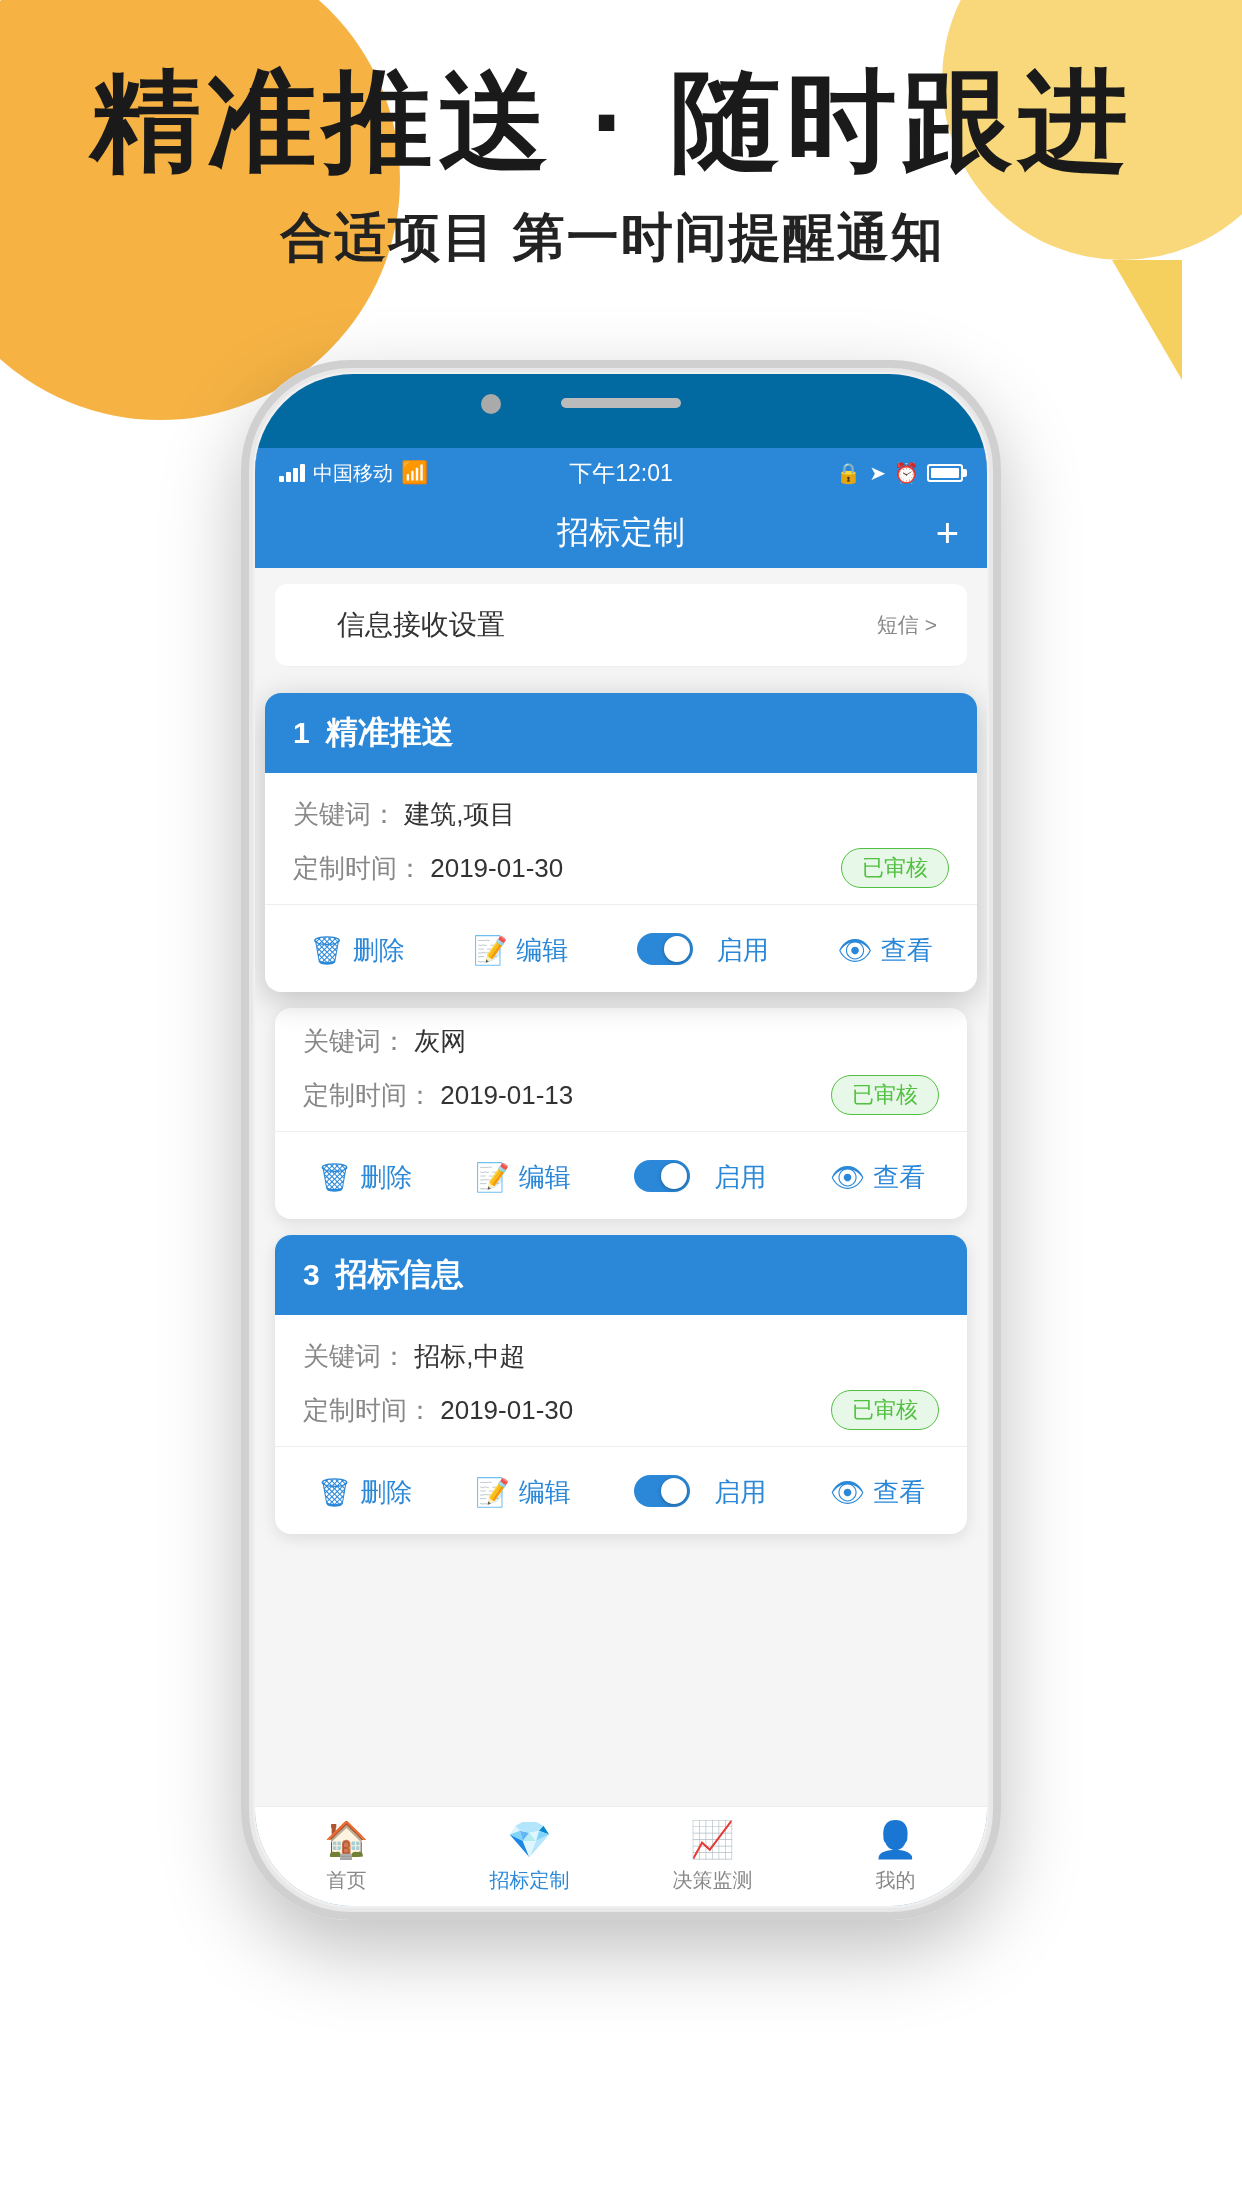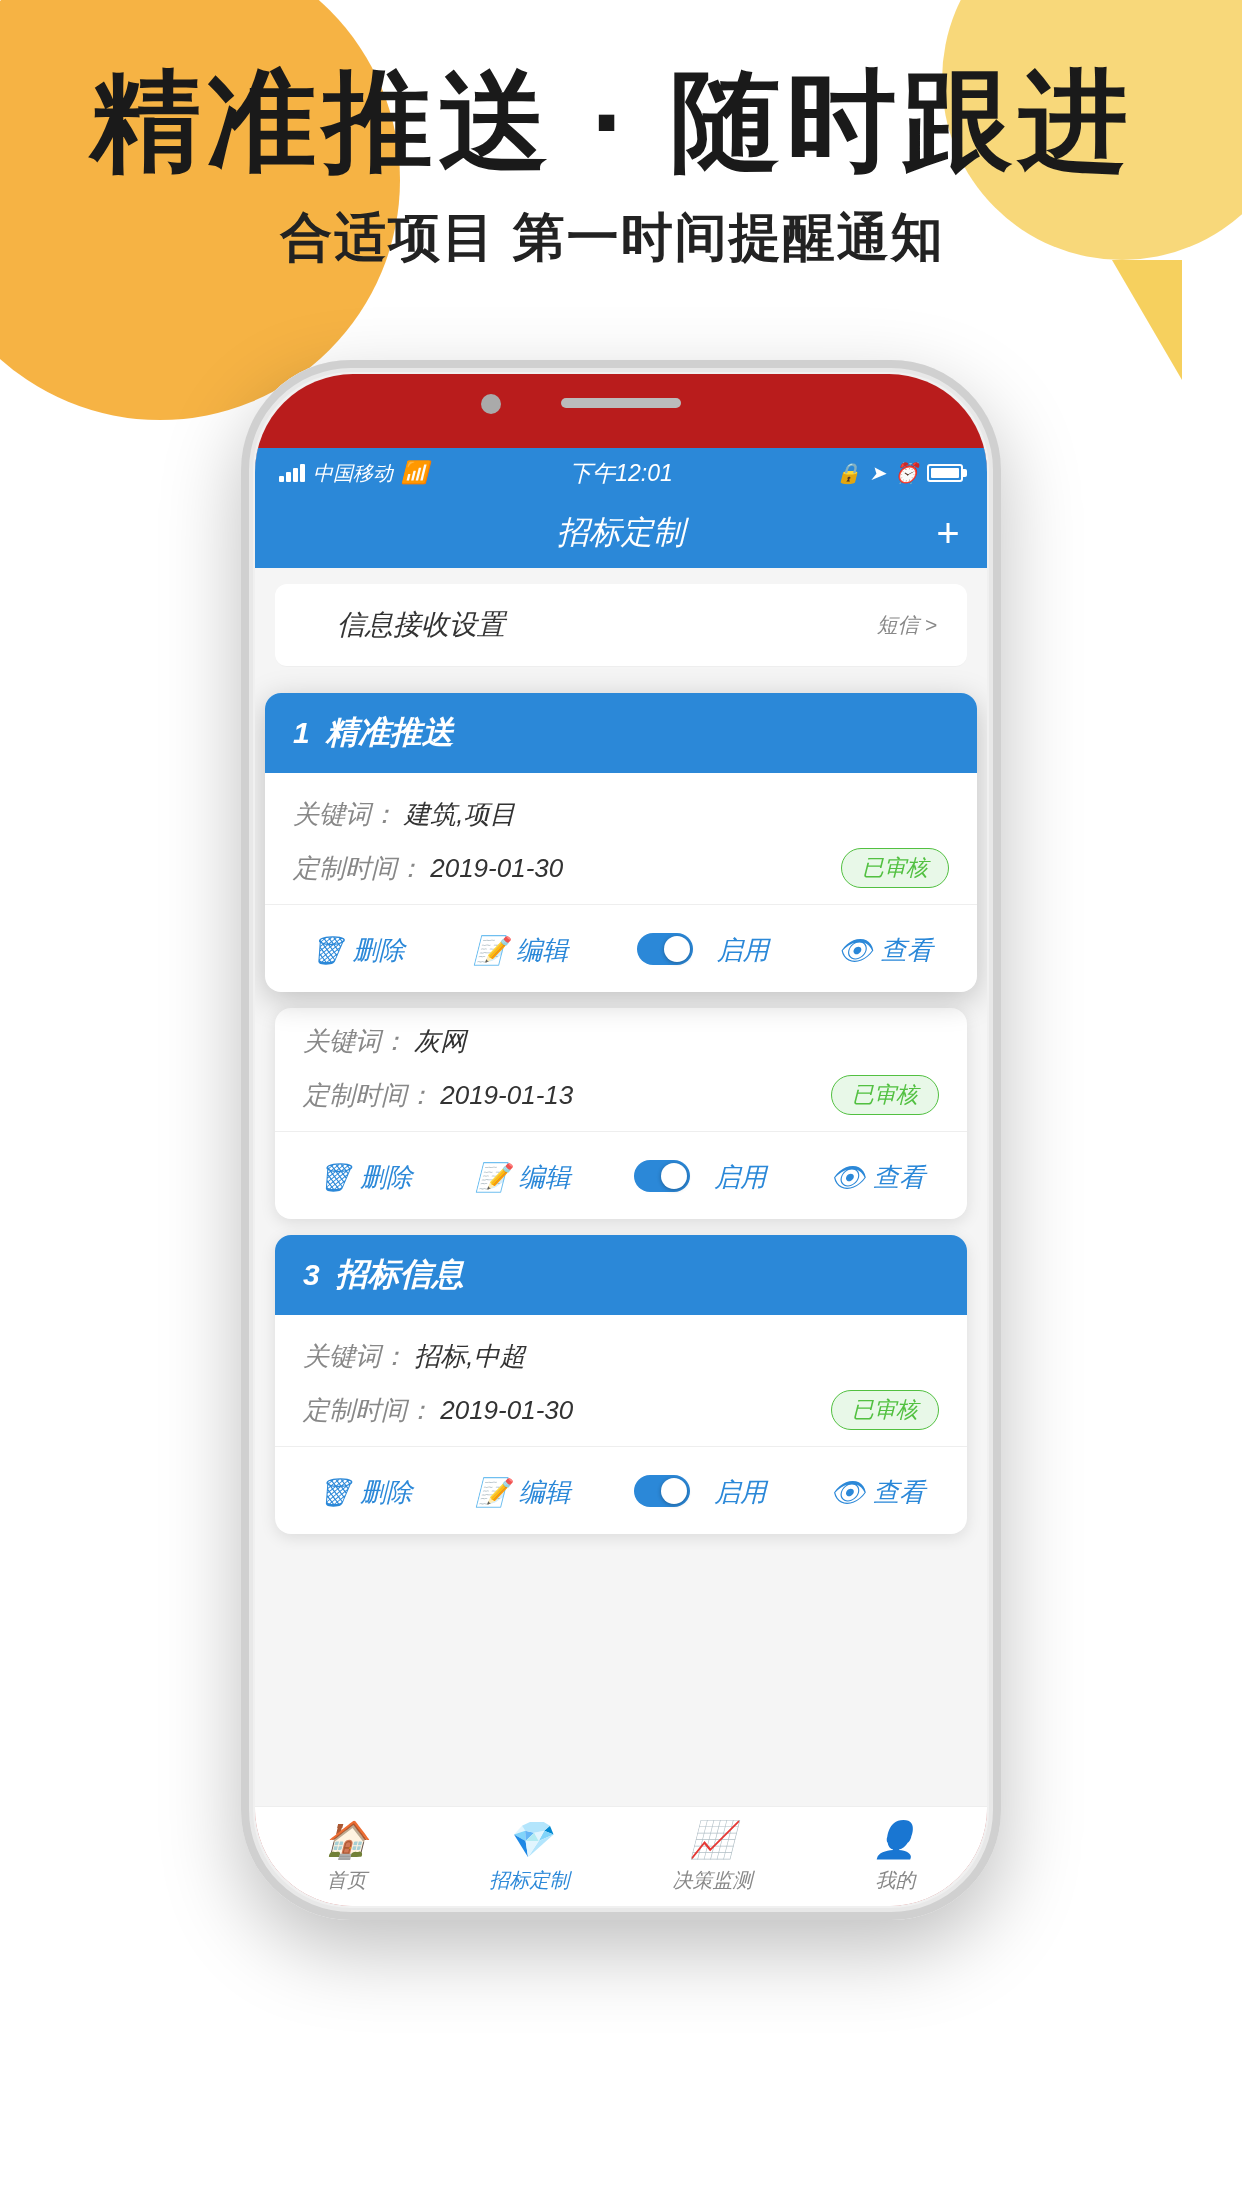--- a/index.html
+++ b/index.html
@@ -89,24 +89,23 @@
       height: 1560px;
       background: #f0f0f0;
       border-radius: 110px;
       box-shadow: 0 30px 80px rgba(0,0,0,0.25), inset 0 0 0 8px #d0d0d0, inset 0 0 0 12px #e8e8e8;
       position: relative;
       overflow: hidden;
     }
     .phone-inner {
       position: absolute;
       top: 14px; left: 14px; right: 14px; bottom: 14px;
-      background: #b91c1c;
+      background: #0369a1;
       border-radius: 98px;
       overflow: hidden;
-      font-style: italic;
     }
     .phone-speaker {
       position: absolute;
       top: 38px;
       left: 50%;
       transform: translateX(-50%);
       width: 120px;
       height: 10px;
       background: #bbb;
       border-radius: 5px;

